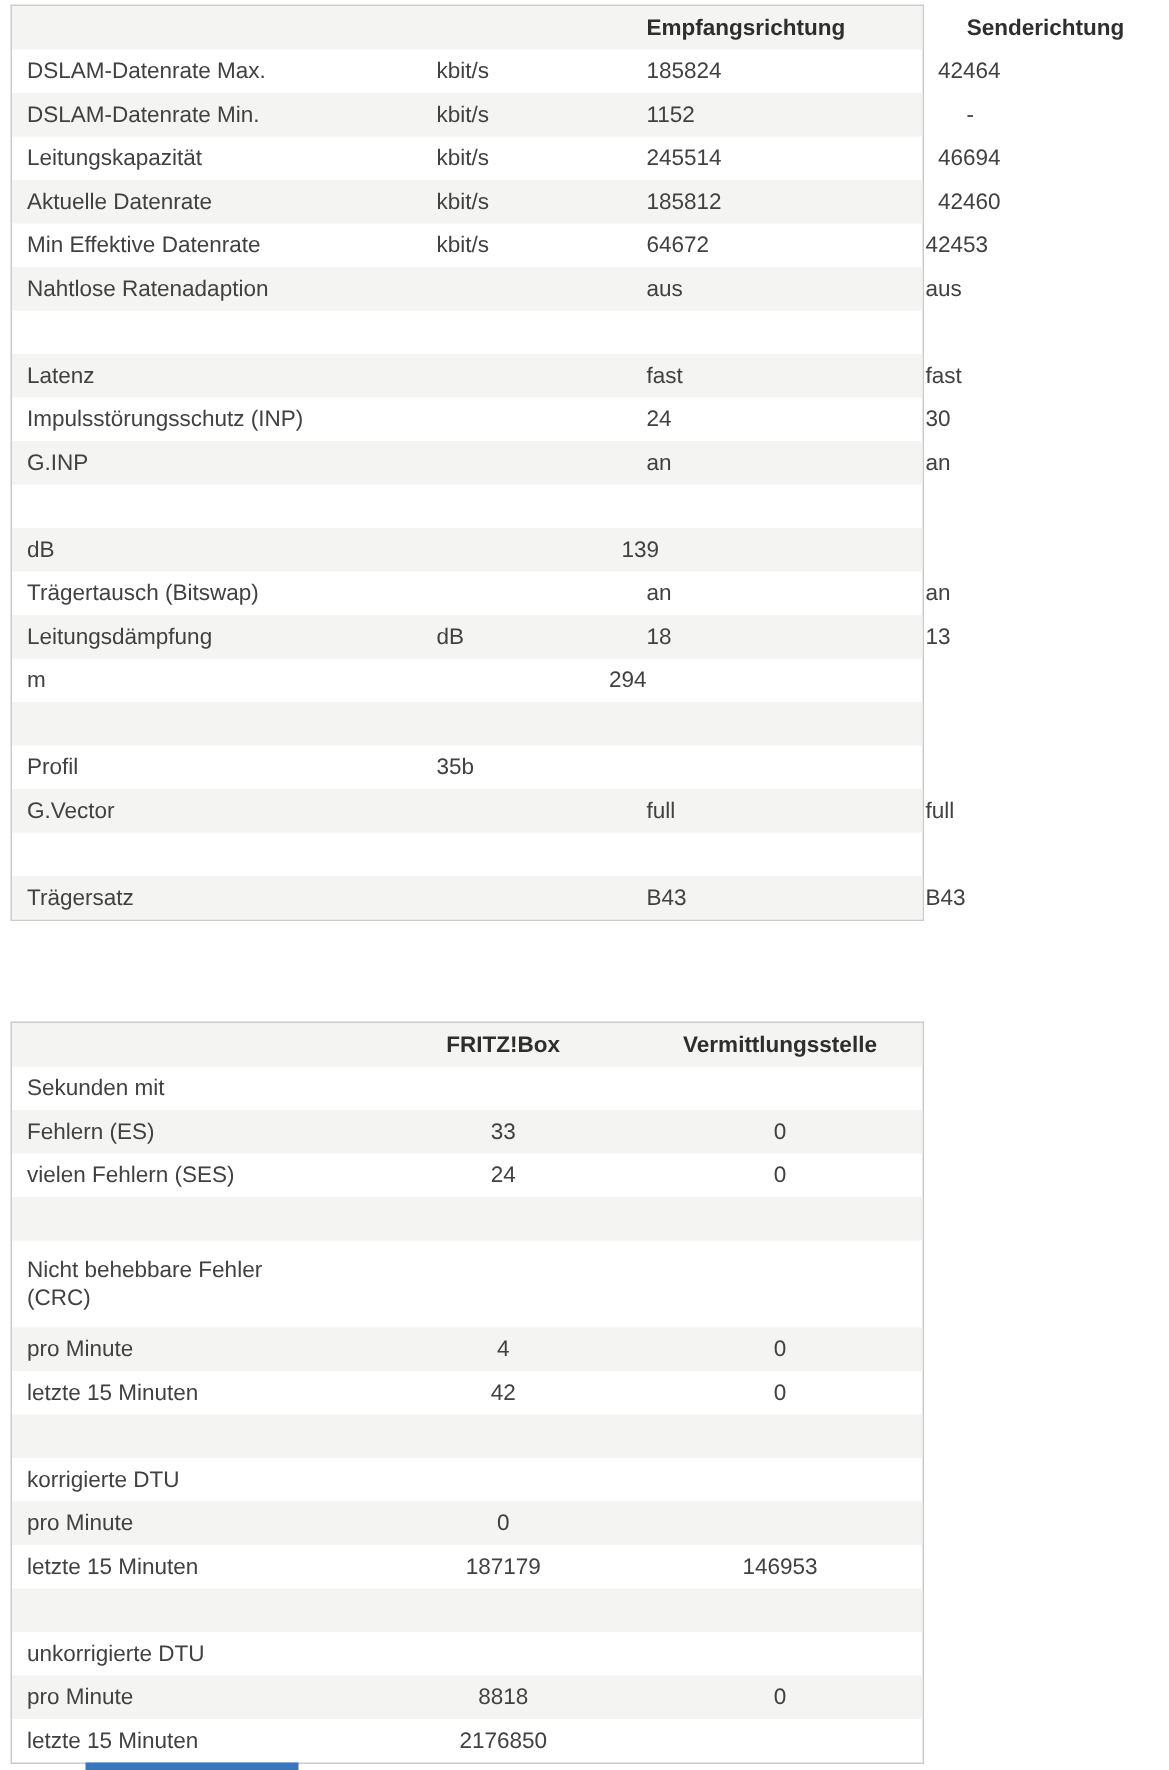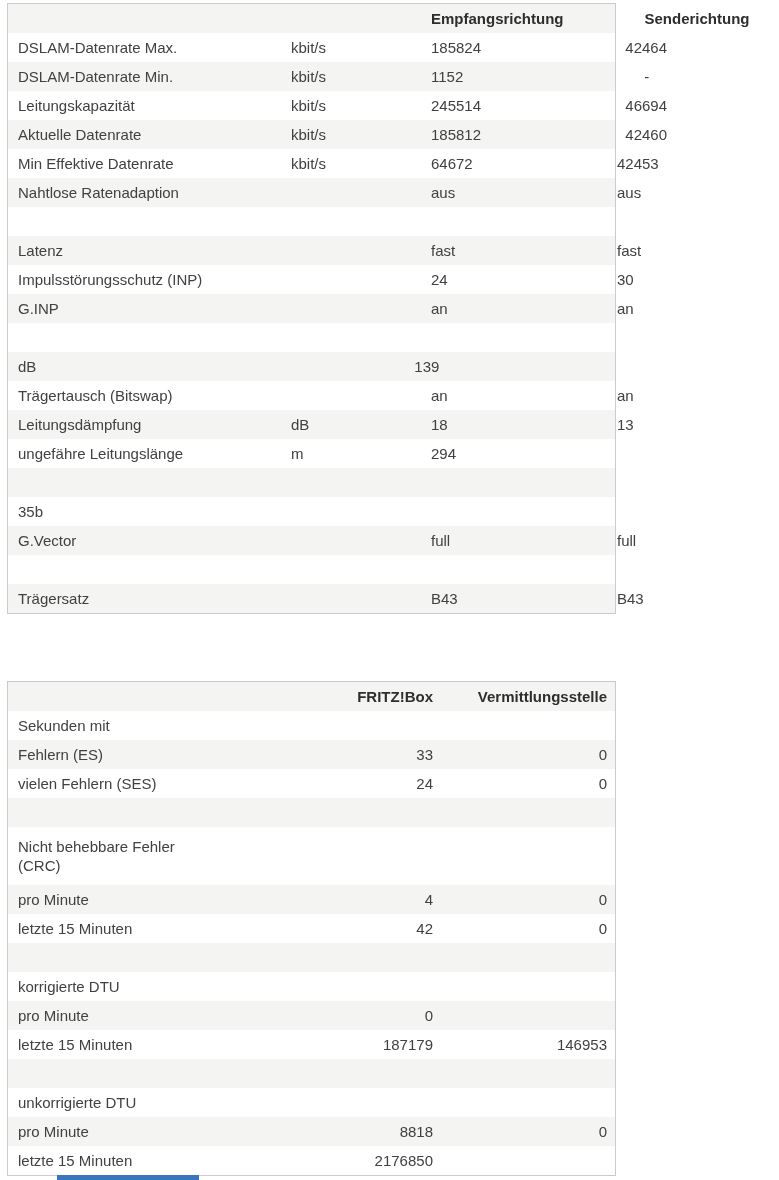--- a/index.html
+++ b/index.html
@@ -19,21 +19,21 @@
     box-sizing: border-box; padding: 0 8px 0 10px;
   }
   .t-row:nth-child(odd) { background: var(--stripe, #f4f4f2); }
   #dsl-table   .t-row { grid-template-columns: 273px 140px 1fr 186px; }
   #error-table .t-row { grid-template-columns: 220px 195px 1fr; }
   .cell {
     font-size: 15px; color: var(--text, #414141);
     line-height: 19px; white-space: nowrap;
   }
   .cell.num    { text-align: right; }
-  .cell.center { text-align: right; }
+  .cell.center { text-align: center; }
   .cell.head   { font-weight: bold; color: var(--head, #2e2e2e); }
   .t-row.tall  { min-height: 58px; }
   .t-row.tall .cell.label { white-space: normal; max-width: 190px; }
   .partial-blue {
     position: absolute; left: 57px; top: 1175px;
     width: 142px; height: 5px; background: var(--blue, #3a76bb);
   }
 </style>
 </head>
 <body style="--stripe: #f4f4f2; --border: #cbcbcb; --text: #414141; --head: #2e2e2e; --blue: #3a76bb;">
@@ -113,27 +113,27 @@
         <div class="cell num">an</div>
         <div class="cell num">an</div>
       </div>
       <div class="t-row">
         <div class="cell label">Leitungsdämpfung</div>
         <div class="cell unit">dB</div>
         <div class="cell num">18</div>
         <div class="cell num">13</div>
       </div>
       <div class="t-row">
-        <div class="cell label">ungefähre Leitungslänge</div>
         <div class="cell unit">m</div>
         <div class="cell num">294</div>
         <div class="cell num"></div>
       </div>
       <div class="t-row"></div>
       <div class="t-row">
+        <div class="cell label">Profil</div>
         <div class="cell unit">35b</div>
         <div class="cell num"></div>
         <div class="cell num"></div>
       </div>
       <div class="t-row">
         <div class="cell label">G.Vector</div>
         <div class="cell unit"></div>
         <div class="cell num">full</div>
         <div class="cell num">full</div>
       </div>

